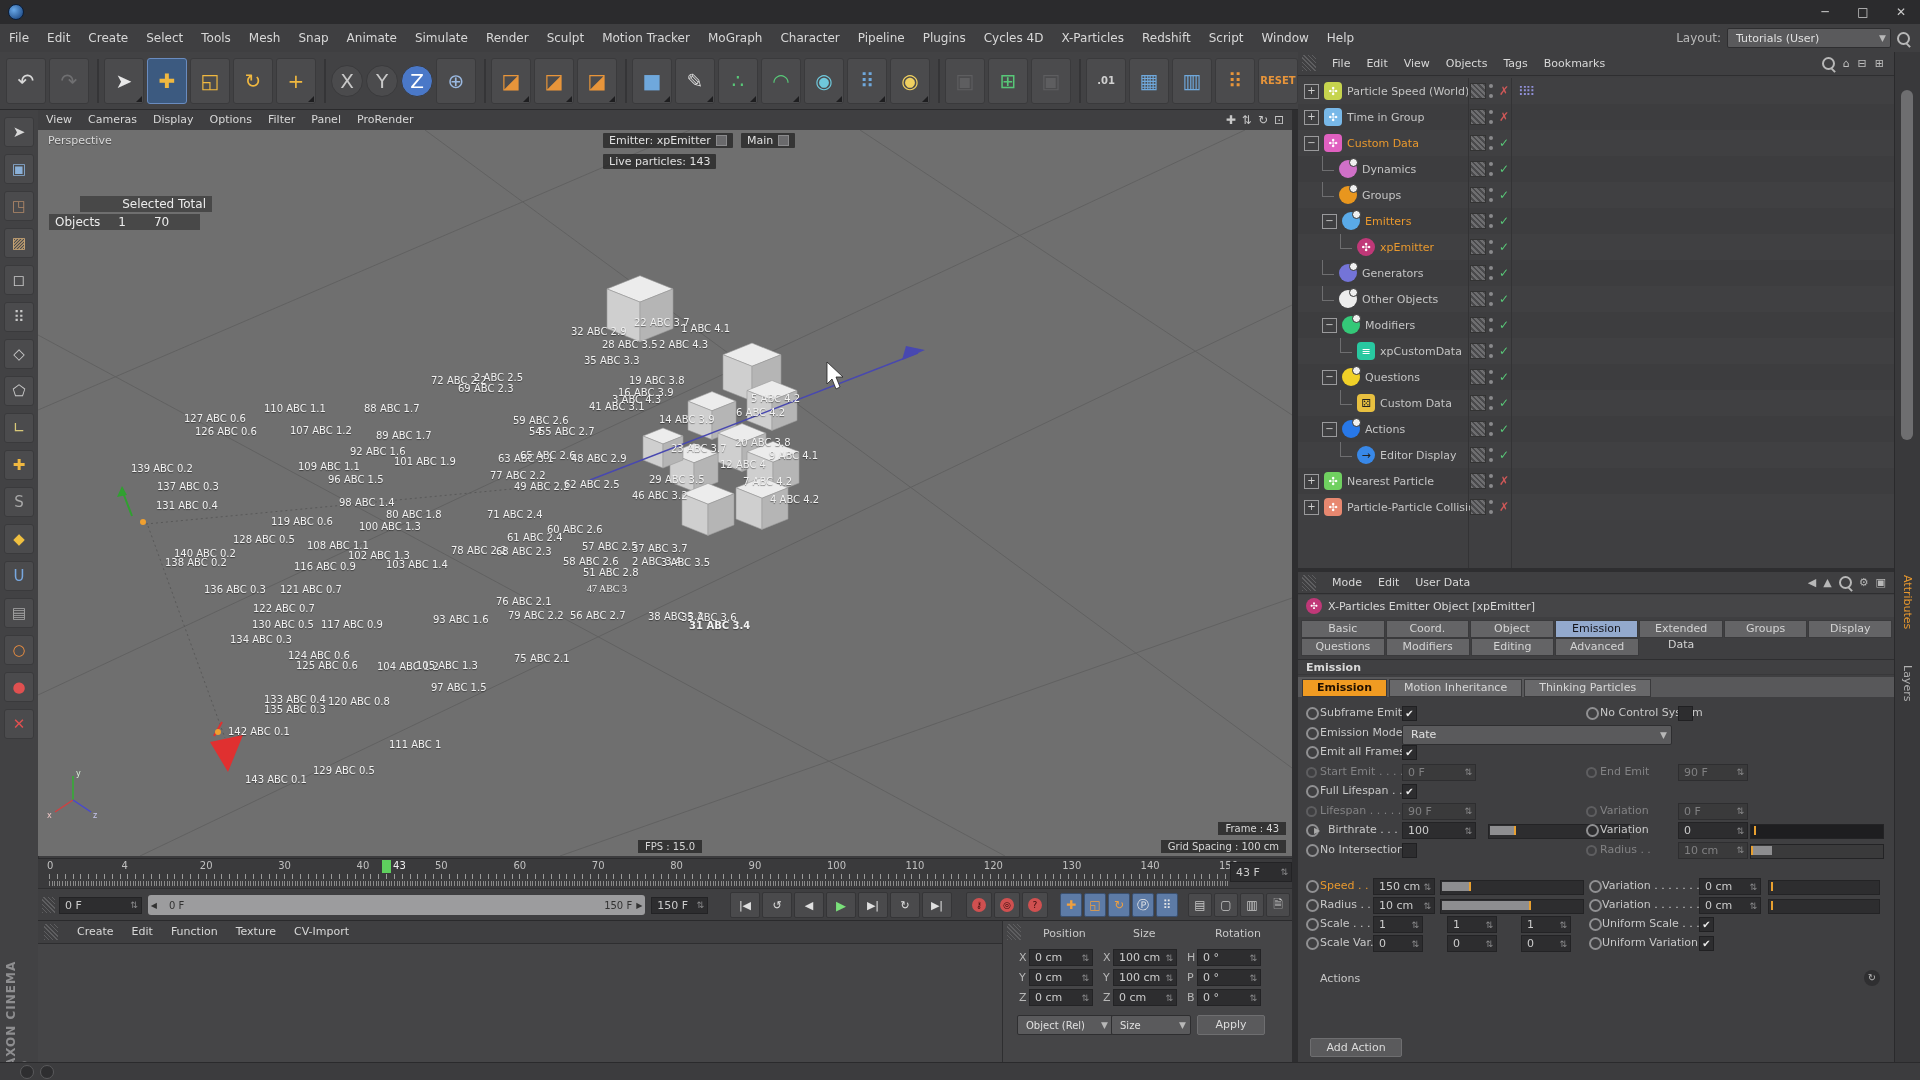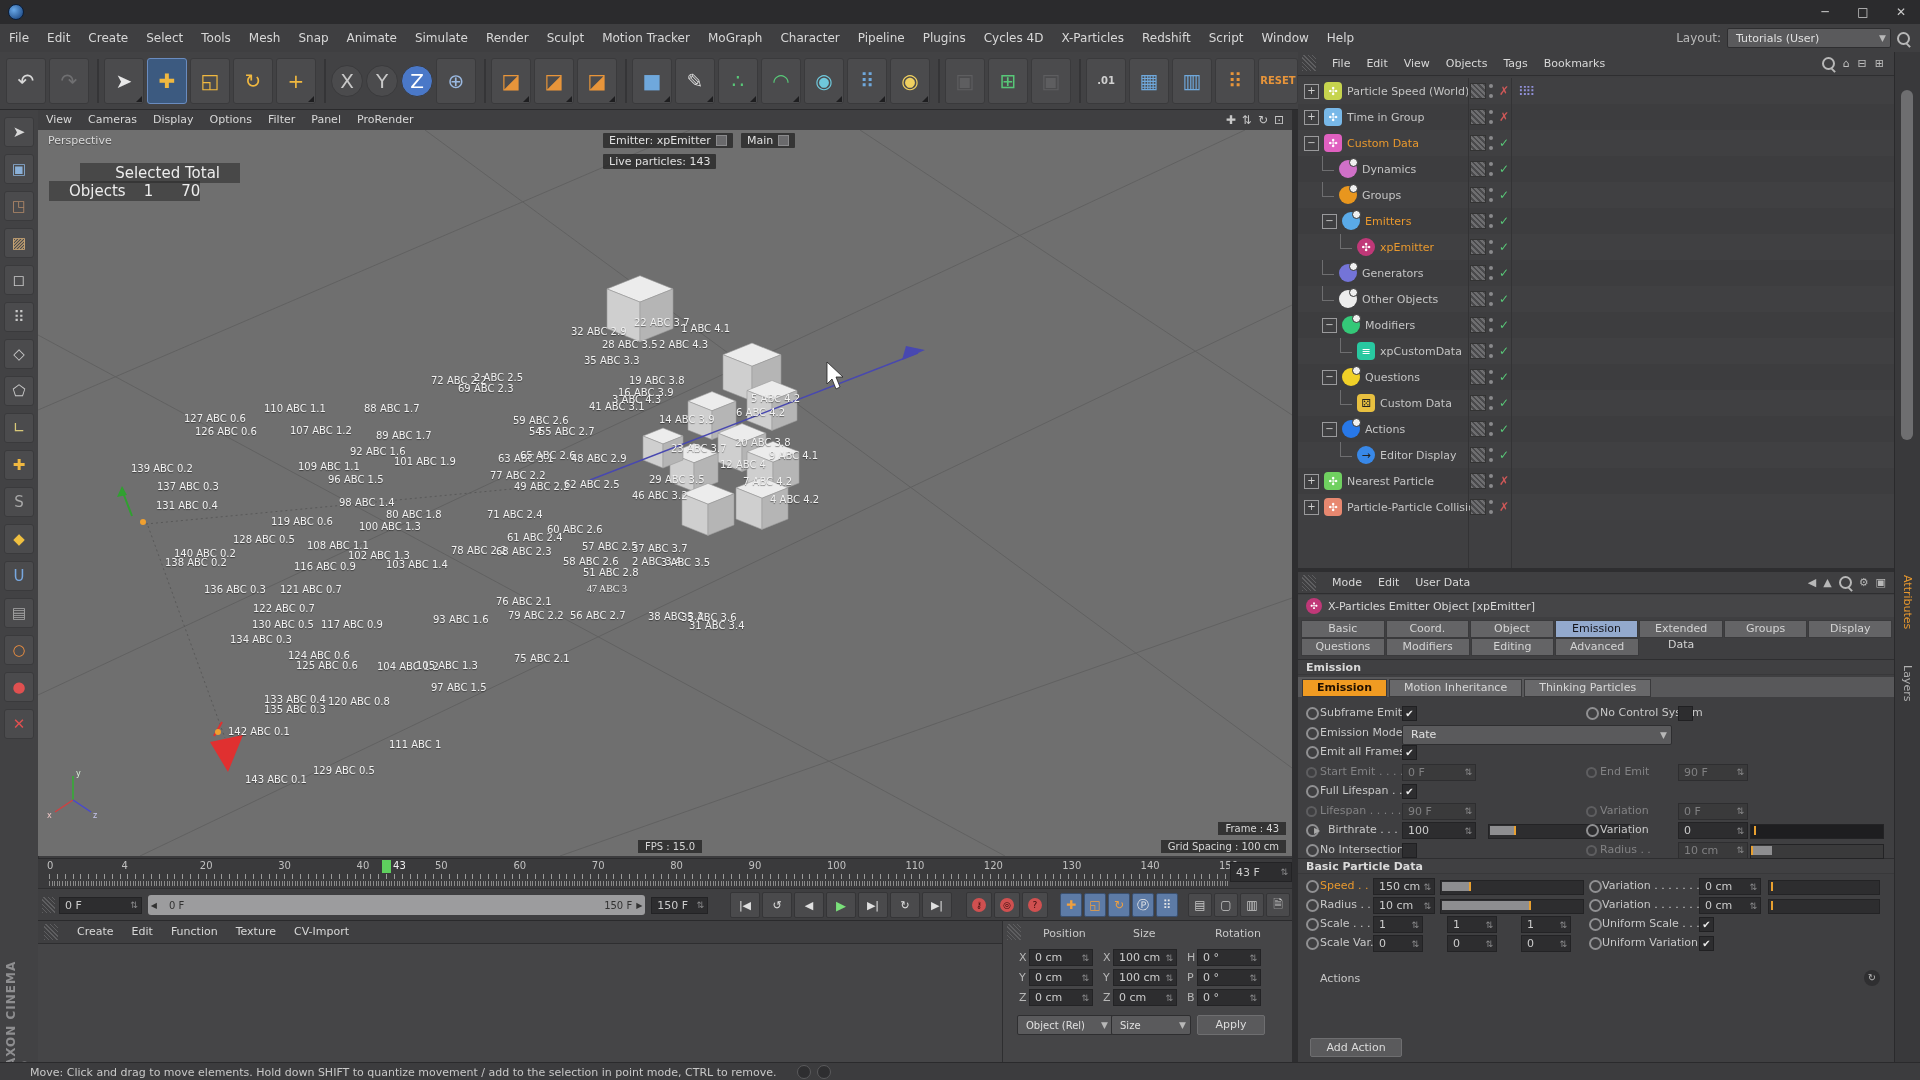--- a/index.html
+++ b/index.html
@@ -34,21 +34,21 @@
   .lb-btn{width:28px;height:28px;margin:7px auto 0 auto;background:#4b4b4d;border:1px solid #3a3a3c;border-radius:3px;display:flex;align-items:center;justify-content:center;font-size:15px;}
   
   #vp-menu{left:38px;top:110px;width:1254px;height:20px;background:#3f3f41;display:flex;align-items:center;border-bottom:1px solid #2e2e30;}
   #vp-menu .menu-item{font-size:11px;line-height:20px;padding:0 8px;}
   #vp-nav{margin-left:auto;display:flex;gap:6px;padding-right:8px;color:#c8c8c8;font-size:12px;}
   #vp-canvas{left:38px;top:130px;width:1254px;height:726px;background:#6f6f6f;overflow:hidden;}
   #vp-svg{position:absolute;left:0;top:0;}
   .p-label{position:absolute;color:#f2f2f2;font-size:10px;white-space:nowrap;text-shadow:0 1px 1px rgba(0,0,0,0.45);}
   .chip{position:absolute;background:rgba(30,30,30,0.72);color:#e0e0e0;font-size:11px;padding:1px 6px;border-radius:1px;display:flex;align-items:center;gap:5px;}
   .chip .mini{width:9px;height:9px;background:#6a6a6c;border:1px solid #8a8a8c;display:inline-block;}
-  .hudbox{position:absolute;background:rgba(40,40,40,0.55);color:#ececec;font-size:15px;padding:1px 20px;}
+  .hudbox{position:absolute;background:rgba(40,40,40,0.55);color:#ececec;font-size:12px;padding:1px 6px;margin-top:33px;}
   #proj-label{position:absolute;left:10px;top:4px;color:#d8d8d8;font-size:11px;text-shadow:0 1px 1px rgba(0,0,0,0.4);}
   .info-chip{position:absolute;background:rgba(42,42,42,0.85);color:#d8d8d8;font-size:10px;padding:1px 7px;}
   
   #ruler{left:38px;top:858px;width:1254px;height:30px;background:#3a3a3c;border-top:1px solid #2a2a2c;}
   .tick-num{position:absolute;top:1px;color:#c0c0c0;font-size:10px;}
   #tickstrip1{position:absolute;left:11px;top:15px;width:1180px;height:5px;
      background:repeating-linear-gradient(90deg,#9a9a9a 0 1px,transparent 1px 7.84px);}
   #tickstrip2{position:absolute;left:11px;top:22px;width:1180px;height:5px;
      background:repeating-linear-gradient(90deg,#8a8a8a 0 1px,transparent 1px 2.613px);}
   #marker{position:absolute;top:1px;width:9px;height:13px;background:#5ecf5e;}
@@ -403,21 +403,21 @@
       <div class="p-label" style="left: 549px; top: 453px; font-family: Liberation Serif, serif;">47 ABC 3</div>
       <div class="p-label" style="left: 215px; top: 473px;">122 ABC 0.7</div>
       <div class="p-label" style="left: 214px; top: 489px;">130 ABC 0.5</div>
       <div class="p-label" style="left: 283px; top: 489px;">117 ABC 0.9</div>
       <div class="p-label" style="left: 395px; top: 484px;">93 ABC 1.6</div>
       <div class="p-label" style="left: 458px; top: 466px;">76 ABC 2.1</div>
       <div class="p-label" style="left: 470px; top: 480px;">79 ABC 2.2</div>
       <div class="p-label" style="left: 532px; top: 480px;">56 ABC 2.7</div>
       <div class="p-label" style="left: 610px; top: 481px;">38 ABC 3.2</div>
       <div class="p-label" style="left: 643px; top: 482px;">35 ABC 3.6</div>
-      <div class="p-label" style="left: 651px; top: 490px;">31 ABC 3.4</div>
+      <div class="p-label" style="left: 651px; top: 490px; font-weight: bold;">31 ABC 3.4</div>
       <div class="p-label" style="left: 192px; top: 504px;">134 ABC 0.3</div>
       <div class="p-label" style="left: 250px; top: 520px;">124 ABC 0.6</div>
       <div class="p-label" style="left: 258px; top: 530px;">125 ABC 0.6</div>
       <div class="p-label" style="left: 339px; top: 531px;">104 ABC 1.2</div>
       <div class="p-label" style="left: 378px; top: 530px;">105 ABC 1.3</div>
       <div class="p-label" style="left: 476px; top: 523px;">75 ABC 2.1</div>
       <div class="p-label" style="left: 393px; top: 552px;">97 ABC 1.5</div>
       <div class="p-label" style="left: 226px; top: 564px;">133 ABC 0.4</div>
       <div class="p-label" style="left: 290px; top: 566px;">120 ABC 0.8</div>
       <div class="p-label" style="left: 226px; top: 574px;">135 ABC 0.3</div>
@@ -866,21 +866,20 @@
       <div class="tab">Editing</div>
       <div class="tab">Advanced</div>
     </div>
   <div class="sec-head" style="top:607px">Emission</div>
   <div id="subtabs" style="top:625px">
       <div class="subtab active">Emission</div>
       <div class="subtab">Motion Inheritance</div>
       <div class="subtab">Thinking Particles</div>
     </div>
   <div id="em-rows"></div>
-  <div class="sec-head" style="top:806px">Basic Particle Data</div>
   <div id="bp-rows"></div>
   <div class="plabel" style="left:22px;top:920px">Actions</div>
   <div id="actions-refresh" style="left:566px;top:918px">↻</div>
   <div id="add-action" style="left:12px;top:986px;width:90px;height:17px">Add Action</div>
 <div style="position: absolute; left: 0px; top: 0px; width: 100%;">
       <div class="prow" style="top: 652px;">
         <span class="pdot" style="left: 8px;"></span>
         <span class="plabel" style="left: 22px;">Subframe Emit</span>
         <span class="pcheck" style="left: 104px;">✔</span>
         <span class="pdot" style="left: 288px;"></span>
@@ -1059,16 +1058,15 @@
   <div id="strip-scroll"></div>
   <div id="strip-tabs">
       <div class="vtab" style="color: rgb(232, 152, 46); top: 523px;">Attributes</div>
       <div class="vtab" style="color: rgb(176, 176, 176); top: 613px;">Layers</div>
     </div>
 </div>
 
 <div id="divider-v" class="abs"></div>
 
 <div id="statusbar" class="abs">
-  <span id="status-text">Move: Click and drag to move elements. Hold down SHIFT to quantize movement / add to the selection in point mode, CTRL to remove.</span>
   <span class="st-circ" style="margin-left:20px"></span>
   <span class="st-circ"></span>
 </div>
 
 </body></html>

